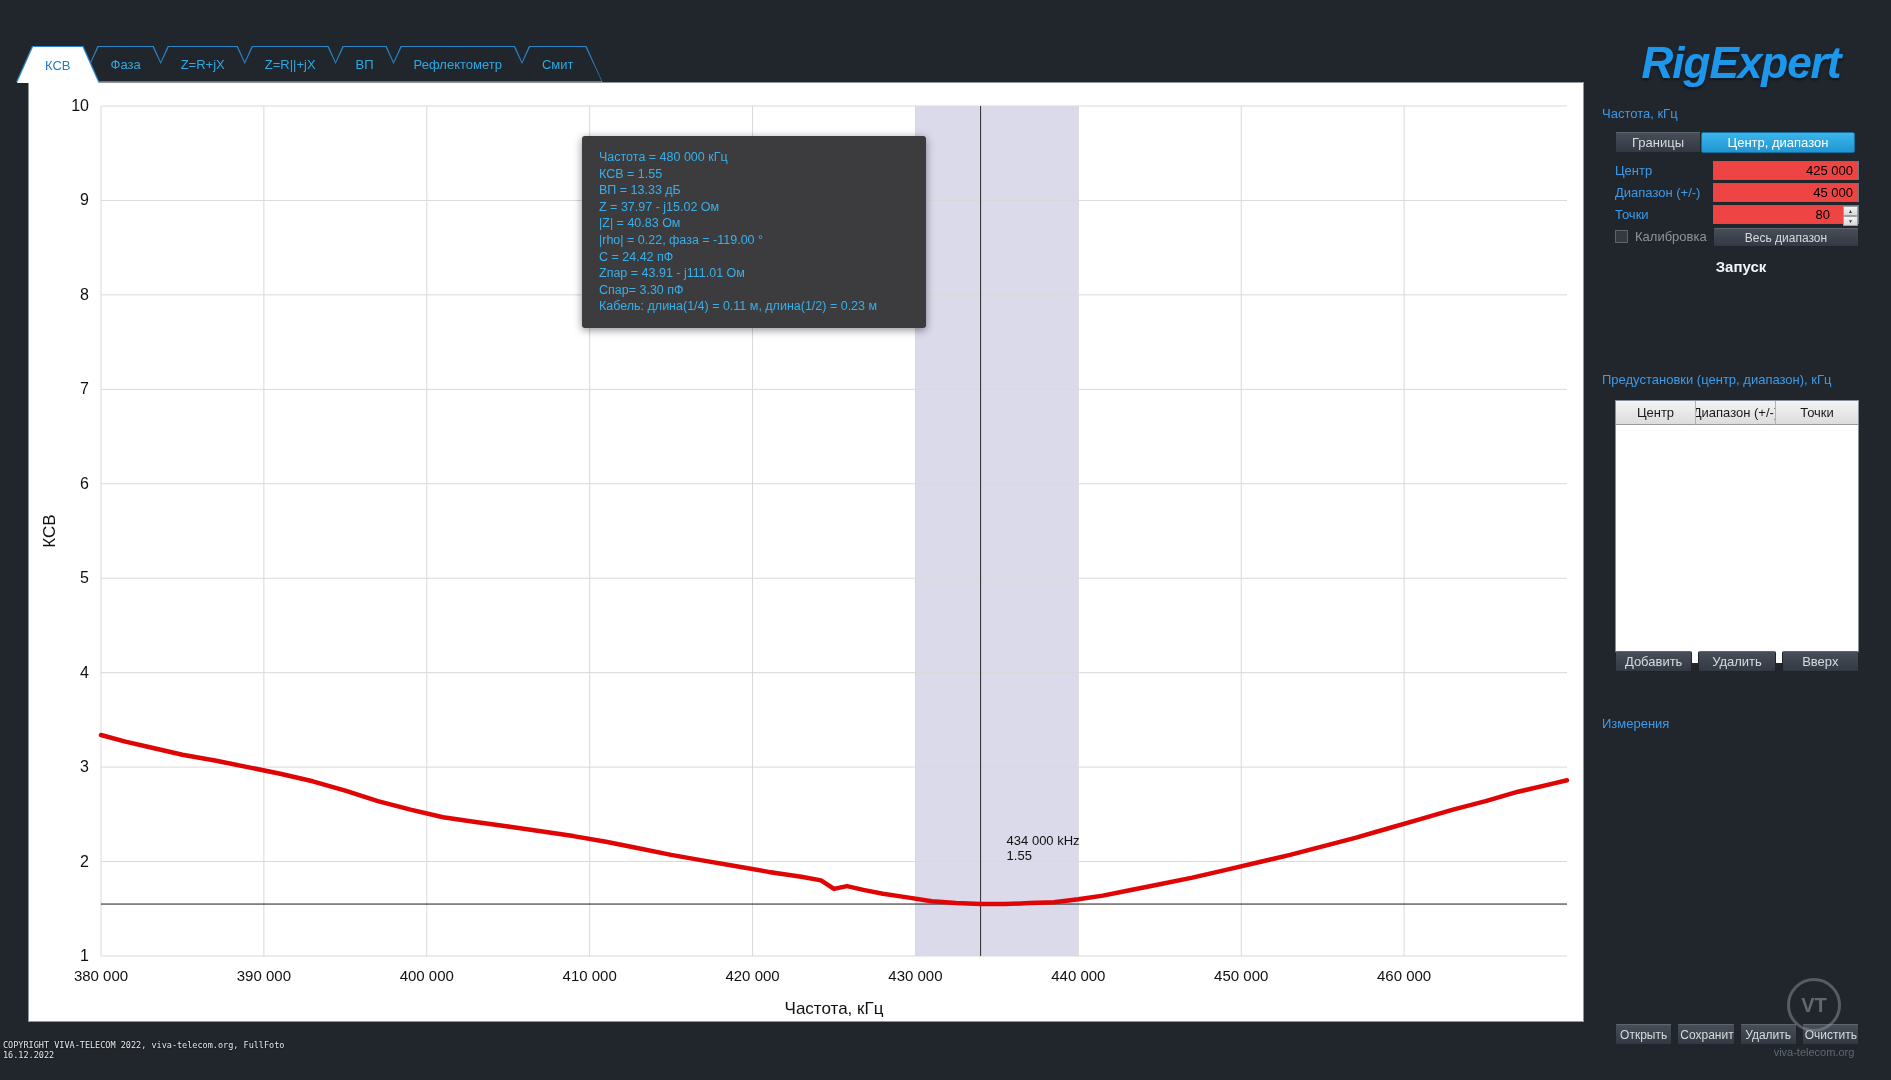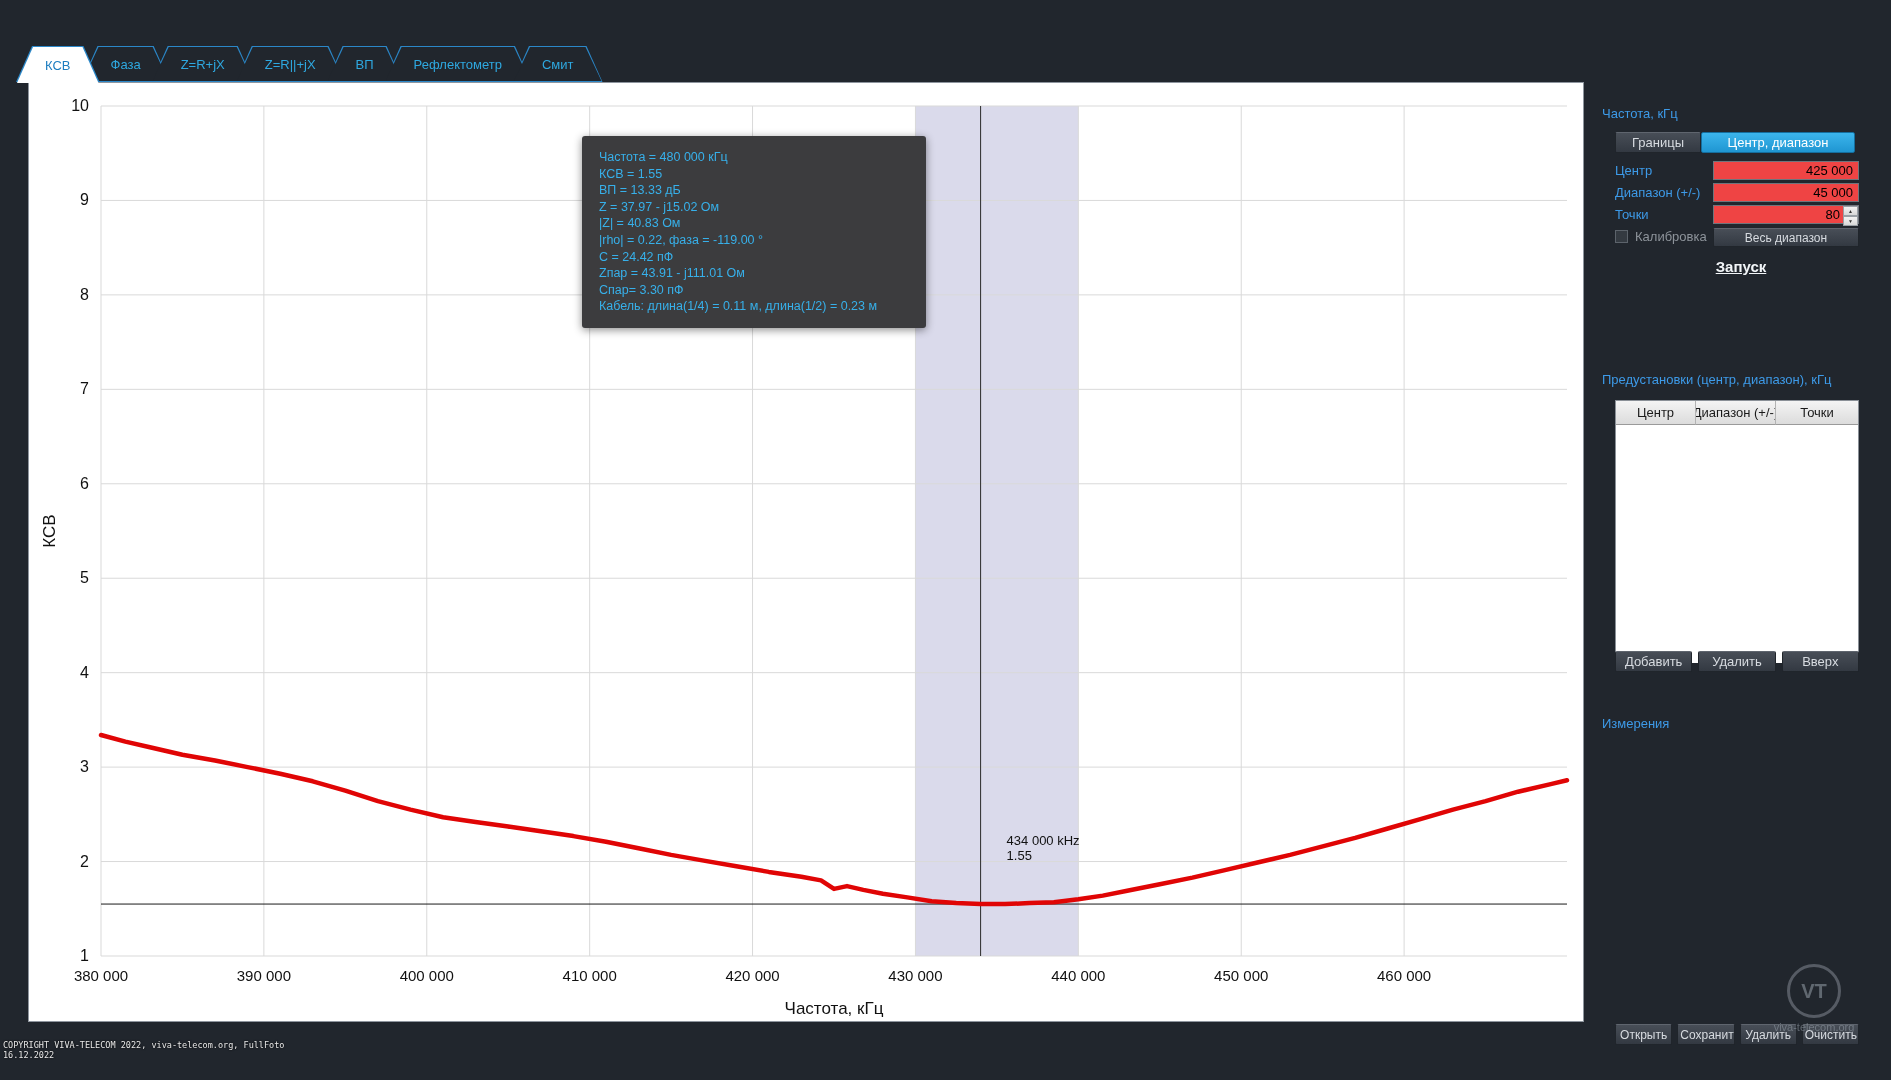--- a/index.html
+++ b/index.html
@@ -56,31 +56,31 @@
   .accent-btn { background:linear-gradient(180deg,#3cb5ec,#1f96d2); border:1px solid #156e9e;
     color:#fff; font-size:13px; border-radius:2px; font-family:"Liberation Sans", sans-serif; }
   .mode-row { position:absolute; top:96px; left:15px; width:244px; height:21px; display:flex; gap:0; }
   .mode-row .b1 { width:86px; height:21px; }
   .mode-row .b2 { width:154px; height:21px; }
   .field-row { position:absolute; left:15px; width:244px; height:20px;
     display:flex; justify-content:space-between; align-items:center; }
   .side-input { width:146px; height:19px; text-align:right; font-size:13px; color:#000;
     border:1px solid #6f757d; background:#ef4444; padding:0 5px; font-family:"Liberation Sans", sans-serif; }
   .input-wrap { position:relative; width:146px; height:19px; }
-  .input-wrap .side-input { width:146px; padding-right:18px; }
+  .input-wrap .side-input { width:146px; padding-right:28px; }
   .spinner { position:absolute; right:1px; top:1px; width:15px; height:17px; display:flex; flex-direction:column; }
   .spin { flex:1; font-size:5px; line-height:8px; color:#333; background:linear-gradient(180deg,#f4f4f4,#d8d8d8);
     border:1px solid #9aa0a6; display:flex; align-items:center; justify-content:center; }
   .calib-row { position:absolute; top:192px; left:15px; width:244px; height:20px; }
   .checkbox { position:absolute; left:0; top:2px; width:13px; height:13px;
     background:#343a41; border:1px solid #5c636b; }
   .calib-label { position:absolute; left:20px; top:1px; color:#8d939a; font-size:13px; }
   .full-range-btn { position:absolute; right:0; top:0; width:146px; height:19px; font-size:12px; }
   .run-title { position:absolute; top:222px; left:0; width:100%; text-align:center;
-    color:#f2f5f8; font-weight:bold; font-size:15px;text-decoration:underline; }
+    color:#f2f5f8; font-weight:bold; font-size:15px; }
   .run-box { position:absolute; top:246px; left:3px; width:268px; height:82px; border:1px solid #2196d4; }
   .run-btn { position:absolute; top:17px; height:45px; font-size:15px; font-weight:bold; color:#eef1f4; }
   .run-btn.one { left:10px; width:122px; }
   .run-btn.two { left:138px; width:120px; }
   .presets-label { position:absolute; top:336px; left:2px; }
   .table { position:absolute; background:#fff; border:1px solid #8a9097; }
   .presets-table { top:364px; left:15px; width:244px; height:262px; }
   .thead { display:flex; height:24px; }
   .th { background:linear-gradient(180deg,#f4f4f4,#dcdcdc); border-right:1px solid #b3b3b3;
     border-bottom:1px solid #9a9a9a; font-size:13px; color:#1a1a1a; display:flex; align-items:center;
@@ -98,21 +98,21 @@
 
   
   .bottom-toolbar { position:absolute; left:28px; top:1036px; width:1556px; display:flex; gap:13px; z-index:2; }
   .toolbar-btn { flex:1; height:27px; font-size:13px; }
 
   
   .watermark { position:absolute; left:3px; top:1040px; z-index:6; color:#e9e9e9;
     font-size:8.5px; line-height:10px; font-family:"DejaVu Sans Mono", monospace; text-shadow:0 0 2px #000; }
   .ghost { position:absolute; left:1748px; top:964px; width:132px; text-align:center;
     color:rgba(150,158,168,.55); z-index:4; }
-  .ghost .emblem { width:54px; height:54px; margin:0 auto; border:3px solid rgba(150,158,168,.45);
+  .ghost .emblem { width:54px; height:54px; margin:14px auto; border:3px solid rgba(150,158,168,.45);
     border-radius:50%; display:flex; align-items:center; justify-content:center; font-weight:bold; font-size:20px; }
   .ghost .site { font-size:11px; margin-top:3px; }
 </style>
 </head>
 <body>
 
 <div class="window">
 
 
   <div class="tab-bar" id="tab-bar">
@@ -217,20 +217,21 @@
         <div class="tt-line">|Z| = 40.83 Ом</div>
         <div class="tt-line">|rho| = 0.22, фаза = -119.00 °</div>
         <div class="tt-line">C = 24.42 пФ</div>
         <div class="tt-line">Zпар = 43.91 - j111.01 Ом</div>
         <div class="tt-line">Спар= 3.30 пФ</div>
         <div class="tt-line">Кабель: длина(1/4) = 0.11 м, длина(1/2) = 0.23 м</div>
       </div>
   </div>
 
   <div class="sidebar">
+    <div class="brand">RigExpert</div>
     <div class="side-label freq-label">Частота, кГц</div>
 
     <div class="mode-row">
       <button class="dark-btn b1">Границы</button>
       <button class="accent-btn b2">Центр, диапазон</button>
     </div>
 
     <div class="field-row" style="top:124px">
       <span class="side-label">Центр</span>
       <input class="side-input" value="425 000" style="">

